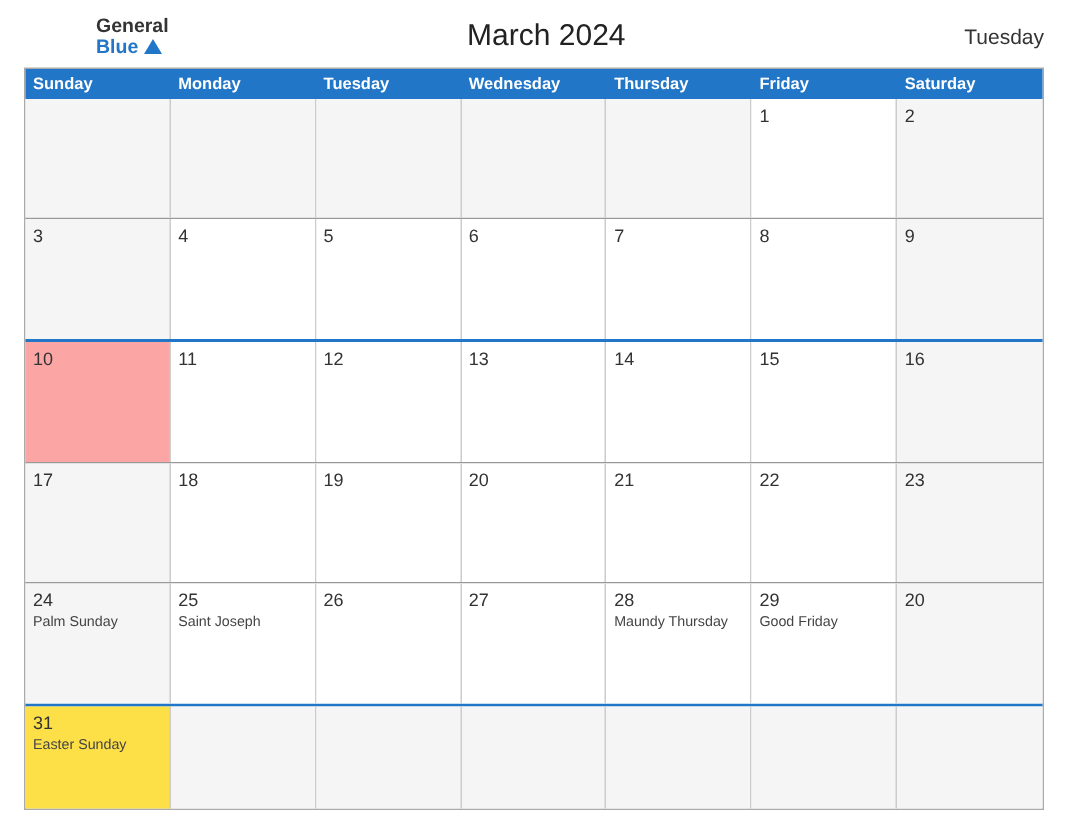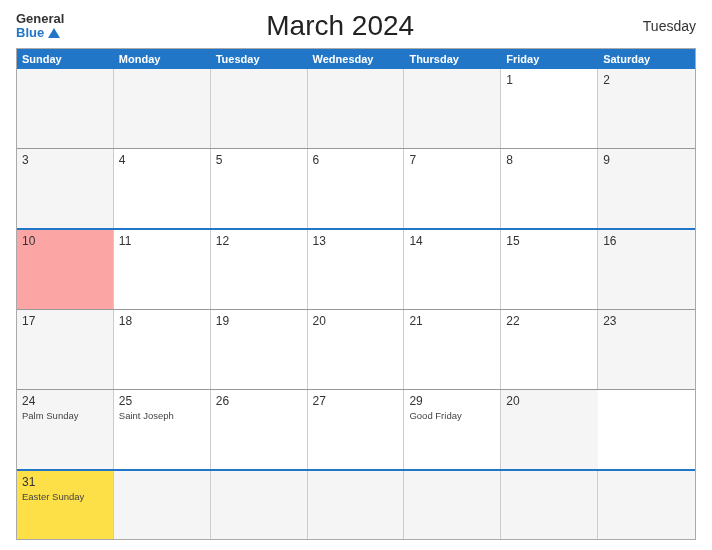--- a/index.html
+++ b/index.html
@@ -21,20 +21,21 @@
     .header {
       display: flex;
       align-items: center;
       justify-content: space-between;
       margin-bottom: 6px;
     }
     .logo {
       display: flex;
       flex-direction: column;
       line-height: 1.1;
+      margin-left: 48px;
     }
     .logo-general {
       font-size: 13px;
       font-weight: bold;
       color: #333;
     }
     .logo-blue {
       font-size: 13px;
       font-weight: bold;
       color: #2176c7;
@@ -45,21 +46,21 @@
     .logo-triangle {
       width: 0;
       height: 0;
       border-left: 6px solid transparent;
       border-right: 6px solid transparent;
       border-bottom: 10px solid #2176c7;
       display: inline-block;
       margin-left: 2px;
     }
     .title {
-      font-size: 28px;
+      font-size: 20px;
       font-weight: normal;
       color: #222;
       text-align: center;
       flex: 1;
     }
     .country {
       font-size: 14px;
       color: #333;
       text-align: right;
       min-width: 80px;
@@ -262,20 +263,24 @@
             <span class="day-num">25</span>
             <span class="day-event">Saint Joseph</span>
           </div>
           <div class="cal-cell">
             <span class="day-num">26</span>
           </div>
           <div class="cal-cell">
             <span class="day-num">27</span>
           </div>
           <div class="cal-cell">
+            <span class="day-num">28</span>
+            <span class="day-event">Maundy Thursday</span>
+          </div>
+          <div class="cal-cell">
             <span class="day-num">29</span>
             <span class="day-event">Good Friday</span>
           </div>
           <div class="cal-cell" style="background: rgb(245, 245, 245);">
             <span class="day-num">20</span>
           </div>
         </div>
         <div class="cal-week last-week">
           <div class="cal-cell" style="background: #fde047;">
             <span class="day-num">31</span>

